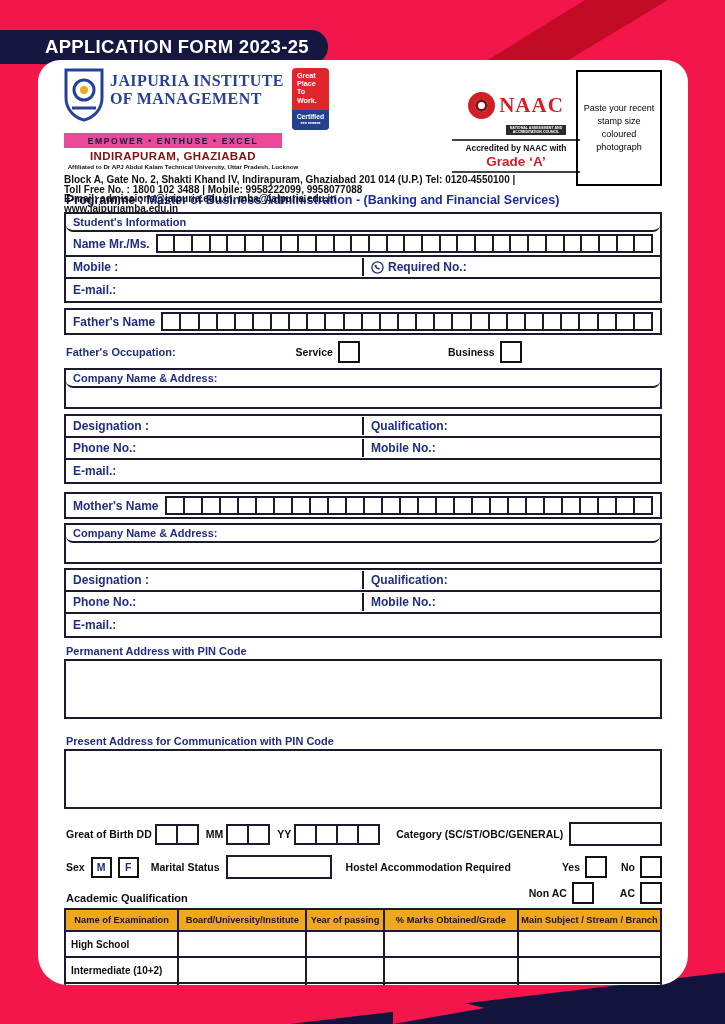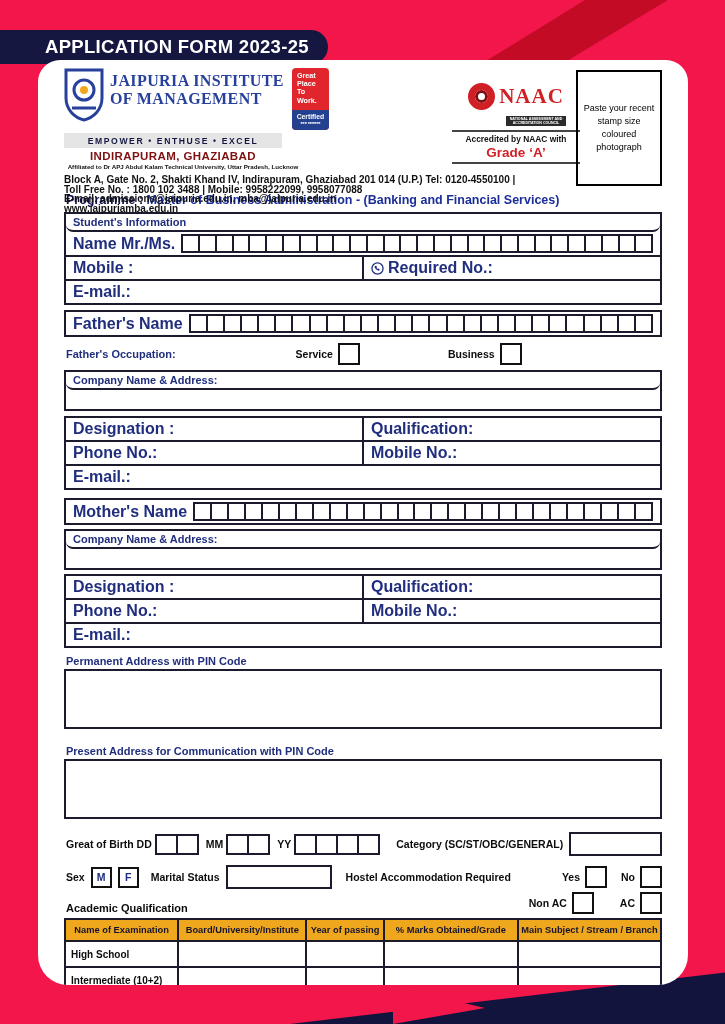--- a/index.html
+++ b/index.html
@@ -25,29 +25,29 @@
   .header{position:relative;height:122px;}
   .logo-row{display:flex;align-items:flex-start;}
   .inst-name{margin-left:6px;font-family:"Liberation Serif",serif;font-weight:bold;
     color:#27409B;font-size:16px;line-height:17.5px;letter-spacing:.4px;margin-top:4px;}
   .gptw{margin-left:8px;width:37px;height:62px;background:#E0262C;border-radius:4px;
     color:#fff;font-size:7.2px;font-weight:bold;line-height:8.2px;padding:4px 0 0 5px;
     box-sizing:border-box;position:relative;}
   .gptw-cert{position:absolute;left:0;right:0;bottom:0;height:20px;background:#24418F;
     border-radius:0 0 4px 4px;font-size:6.8px;text-align:center;padding-top:3px;box-sizing:border-box;}
   .gptw-cert .tiny{display:block;font-size:3.5px;line-height:4px;opacity:.85;}
-  .tagline{width:218px;background:#e5e5e5;color:#151740;font-size:8.6px;font-weight:bold;
+  .tagline{width:218px;background:#ec4899;color:#151740;font-size:8.6px;font-weight:bold;
     text-align:center;padding:2.5px 0;letter-spacing:1.6px;margin-top:3px;}
   .campus{width:218px;color:#7E1012;font-weight:bold;font-size:11.5px;text-align:center;
     letter-spacing:.4px;margin-top:2px;}
   .affiliation{width:262px;margin-left:-12px;color:#111;font-size:6.2px;font-weight:bold;
     text-align:center;margin-top:1px;}
   .addr{margin-top:5px;font-size:10px;font-weight:bold;color:#111;line-height:9.6px;}
   
-  .naac{position:absolute;left:388px;top:15px;width:128px;text-align:center;}
+  .naac{position:absolute;left:388px;top:24px;width:128px;text-align:center;}
   .naac-row{display:flex;align-items:center;justify-content:center;gap:4px;}
   .naac-logo{width:13px;height:13px;border:7px solid #D11F26;border-radius:50%;
     box-shadow:inset 0 0 0 3px #7E1012;display:inline-block;}
   .naac-word{font-family:"Liberation Serif",serif;font-weight:bold;color:#D11F26;
     font-size:21px;letter-spacing:1px;}
   .naac-sub{font-size:3.6px;font-weight:bold;color:#fff;background:#2b2b2b;display:inline-block;
     padding:1px 2px;line-height:4.2px;width:56px;margin-left:40px;margin-top:-6px;}
   .naac-line{border-top:2px solid #444;margin:2px 0;}
   .naac-acc{font-size:8.4px;font-weight:bold;color:#111;}
   .naac-grade{font-size:13.5px;font-weight:bold;color:#D11F26;margin:1px 0 2px;}
@@ -59,21 +59,21 @@
   .programme{margin:3px 0 0 2px;font-size:12.5px;font-weight:bold;}
   .prog-label{color:#10104a;}
   .prog-value{color:#1C2E9A;}
 
   
   .section{border:2px solid #1b1b2d;margin-top:5px;}
   .sec-title{color:#202E7D;font-weight:bold;font-size:11px;padding:2px 7px;
     border-bottom:2px solid #1b1b2d;border-radius:7px;}
   .row{padding:2px 7px;display:flex;align-items:center;min-height:18px;}
   .row.bordered{border-bottom:2px solid #1b1b2d;}
-  .lbl{color:#202E7D;font-weight:bold;font-size:16px;white-space:nowrap;}
+  .lbl{color:#202E7D;font-weight:bold;font-size:12px;white-space:nowrap;}
   .black-lbl{color:#0c0c0c;font-weight:bold;font-size:10.5px;white-space:nowrap;}
   .split{padding:0;min-height:20px;}
   .split .cell{flex:1;padding:2px 7px;display:flex;align-items:center;}
   .split .cell:first-child{border-right:2px solid #1b1b2d;}
   
   .boxes{display:flex;flex:1;margin-left:8px;height:19px;}
   .boxes span{flex:1;border:2px solid #1b1b2d;margin-left:-2px;background:#fff;}
   .bboxes{display:flex;height:21px;margin-left:5px;}
   .bboxes span{width:19px;border:2px solid #1b1b2d;margin-left:-2px;background:#fff;}
   .checkbox{width:18px;height:18px;border:2px solid #111;display:inline-block;

